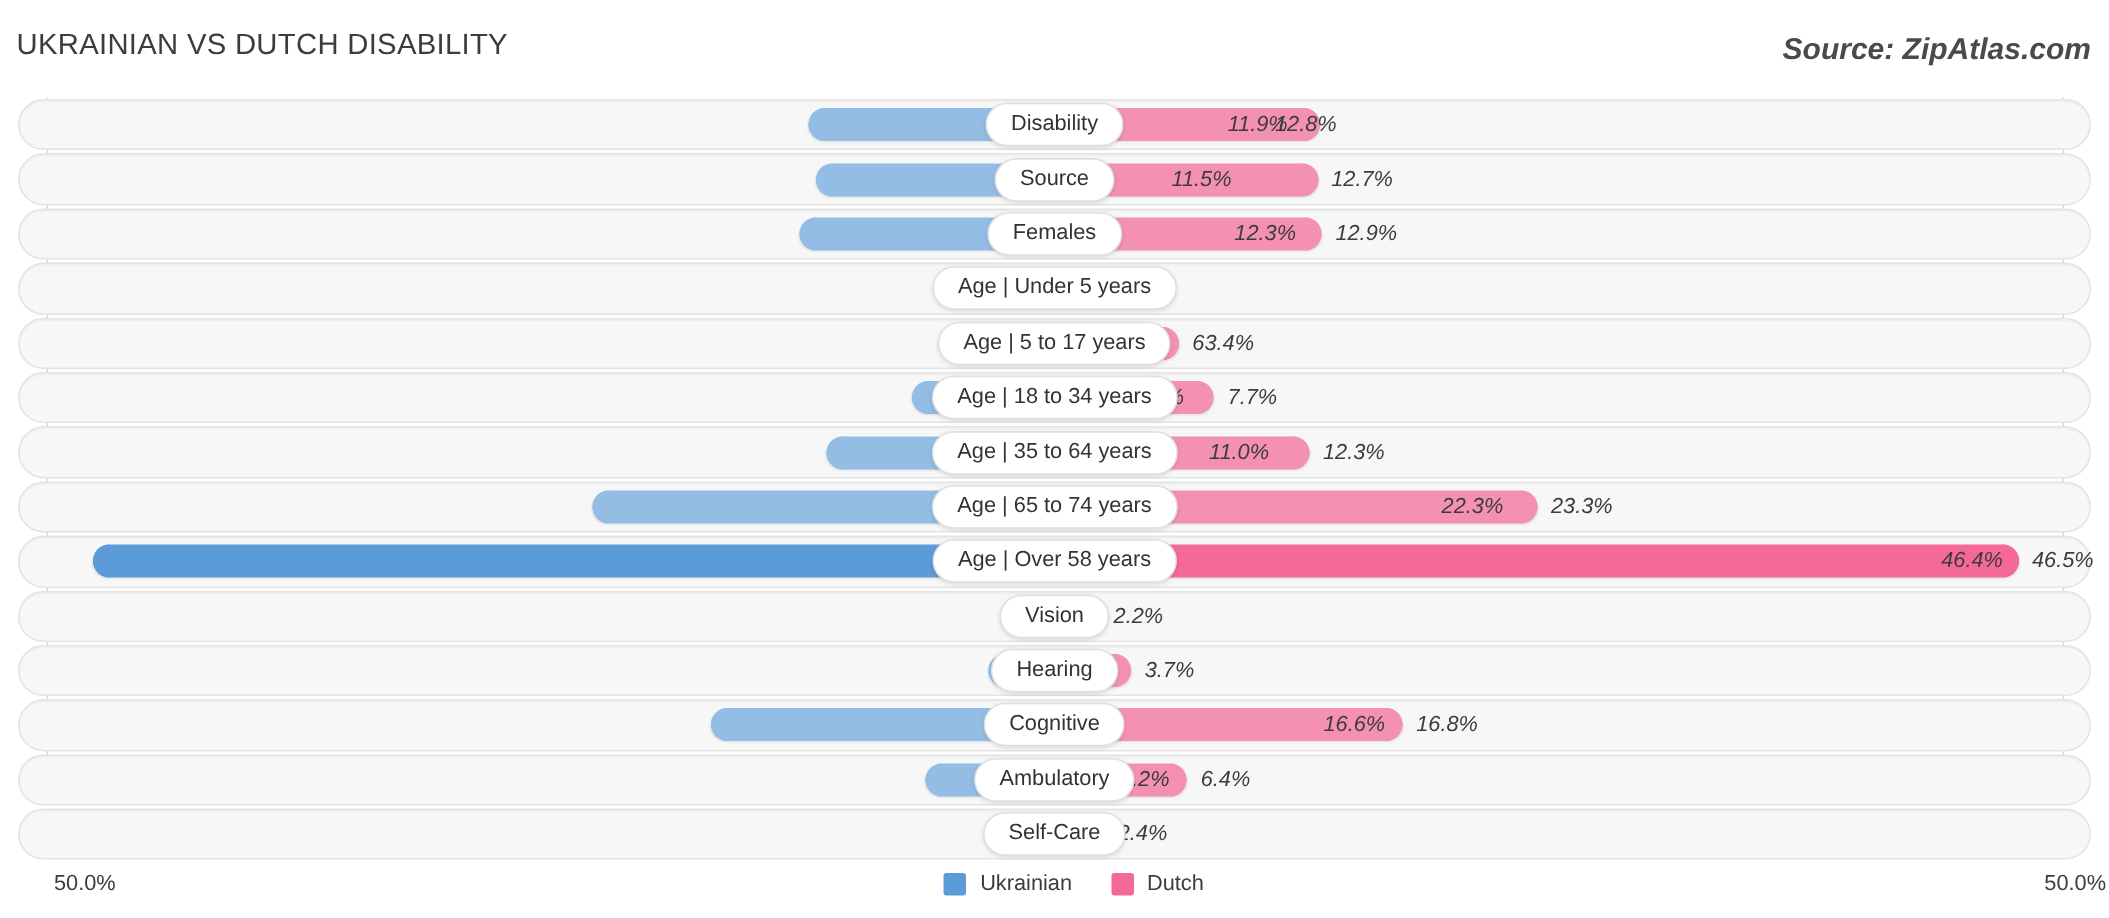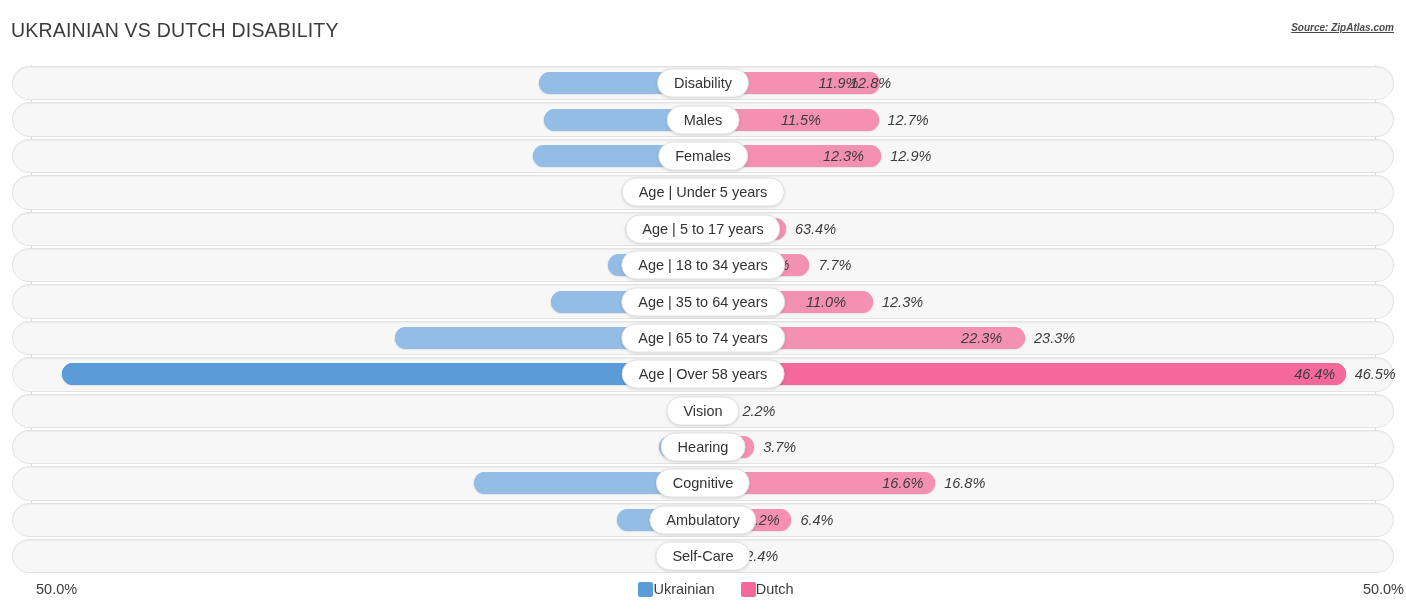--- a/index.html
+++ b/index.html
@@ -14,22 +14,22 @@
 
   
   .header{position:absolute;top:0;left:0;width:1406px;height:60px;}
   .title{
     position:absolute;left:11px;top:19px;
     font-size:19.5px;letter-spacing:.2px;
     color:#3c3c3c;font-weight:400;white-space:nowrap;
   }
   .source{
     position:absolute;right:12px;top:22px;
-    font-size:10px;font-style:italic;font-weight:bold;
-    color:#4a4a4a;white-space:nowrap;text-decoration:underline;
+    font-size:20px;font-style:italic;font-weight:bold;
+    color:#4a4a4a;white-space:nowrap;
   }
 
   
   .chart{position:absolute;left:0;top:60px;width:1406px;height:512px;}
 
   .gridline{position:absolute;top:5px;bottom:63px;width:1px;background:#d9d9d9;}
   .grid-left{left:31px;}
   .grid-right{left:1375px;}
 
   .rows{position:absolute;left:0;top:5px;width:1406px;}
@@ -105,21 +105,21 @@
   .axis{
     position:absolute;top:9px;
     font-size:14.5px;color:#3c3c3c;white-space:nowrap;
   }
   .axis-left{left:36px;}
   .axis-right{right:28px;}
   .legend{
     position:absolute;left:0;right:0;top:9px;
     display:flex;justify-content:center;align-items:center;gap:26px;
   }
-  .legend-item{display:flex;align-items:center;gap:0;text-align:right;}
+  .legend-item{display:flex;align-items:center;gap:9px;text-align:right;}
   .swatch{width:15px;height:15px;border-radius:2px;display:inline-block;}
   .sw-blue{background:#5b9bd8;}
   .sw-pink{background:#f4699a;}
   .legend-label{font-size:14.5px;color:#3c3c3c;white-space:nowrap;}
 </style>
 </head>
 <body>
 
 <div class="page">
 
@@ -142,21 +142,21 @@
             <div class="pill">Disability</div>
           </div>
         </div>
         <div class="row">
           <div class="track"></div>
           <div class="barwrap">
             <div class="bar bar-left" style="width: 158.93px;"></div>
             <div class="bar bar-right" style="width: 175.514px;"></div>
             <div class="val val-left" style="right: 585px;">11.5%</div>
             <div class="val val-right" style="left: 887.514px;">12.7%</div>
-            <div class="pill">Males</div>
+            <div class="pill">Source</div>
           </div>
         </div>
         <div class="row">
           <div class="track"></div>
           <div class="barwrap">
             <div class="bar bar-left" style="width: 169.986px;"></div>
             <div class="bar bar-right" style="width: 178.278px;"></div>
             <div class="val val-left" style="right: 542.014px;">12.3%</div>
             <div class="val val-right" style="left: 890.278px;">12.9%</div>
             <div class="pill">Females</div>

